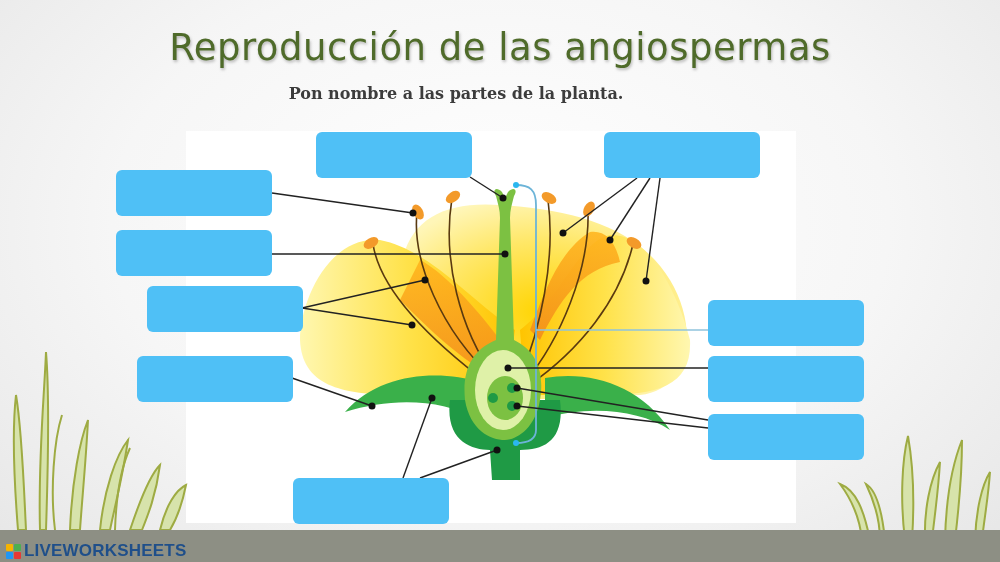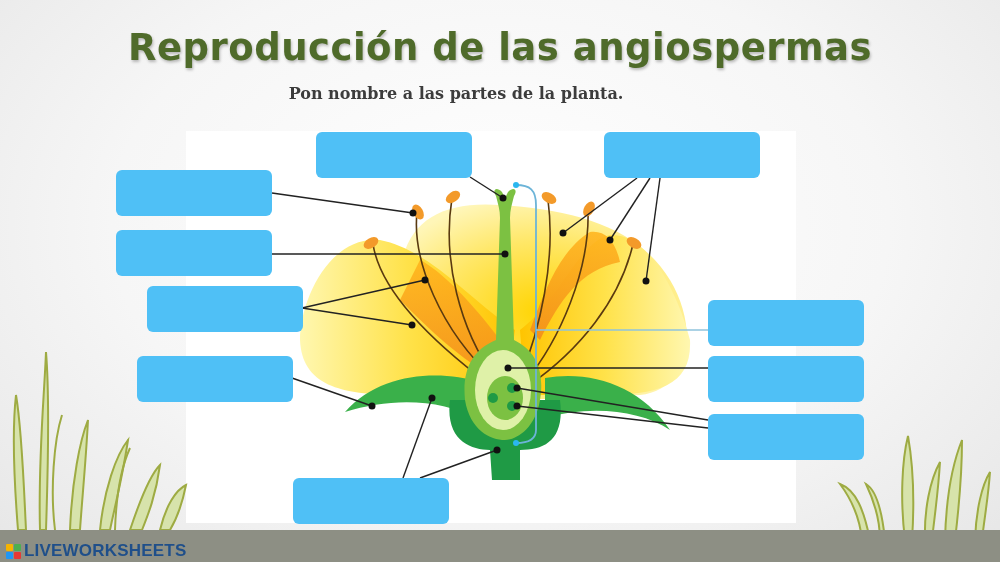--- a/index.html
+++ b/index.html
@@ -9,21 +9,20 @@
       font-family: "Liberation Sans", sans-serif;
       background: radial-gradient(ellipse at 50% 40%, #ffffff 0%, #f6f6f6 55%, #e6e6e6 100%);
     }
     .title {
       position: absolute; left: 0; top: 26px; width: 1000px;
       text-align: center;
       font-family: "DejaVu Sans", sans-serif;
       font-size: 37px; letter-spacing: 0.5px;
       color: #4f6b2a;
       text-shadow: 1px 2px 3px rgba(0,0,0,0.25);
-      font-weight: bold;
     }
     .subtitle {
       position: absolute; left: 0; top: 84px; width: 912px;
       text-align: center;
       font-family: "DejaVu Serif", serif;
       font-weight: bold; font-size: 16px;
       color: #3c3c3c;
     }
     .canvas {
       position: absolute; left: 186px; top: 131px; width: 610px; height: 392px;

